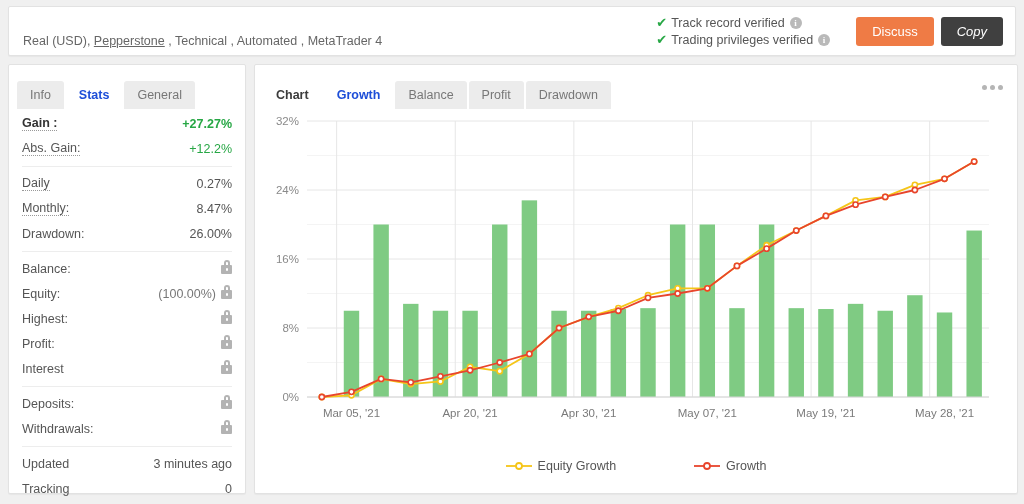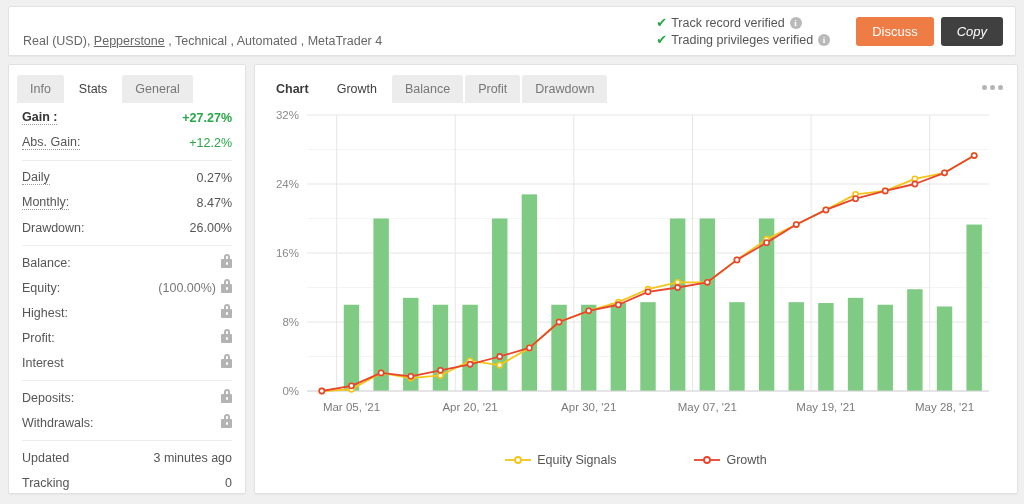--- a/index.html
+++ b/index.html
@@ -39,26 +39,26 @@
   .btn-discuss{background:#ef7b45;}
   .btn-copy{background:#404040;font-style:italic;}
 
   
   .cols{display:flex;gap:8px;height:430px;}
   .panel{background:#fff;border:1px solid #e2e2e2;border-radius:2px;box-shadow:0 1px 1px rgba(0,0,0,.04);}
   .left{width:238px;flex:0 0 238px;box-sizing:border-box;}
   .right{flex:1 1 auto;box-sizing:border-box;position:relative;}
 
   
-  .tabs{display:flex;align-items:flex-end;padding:8px 8px 0 8px;height:30px;box-sizing:content-box;}
+  .tabs{display:flex;align-items:flex-end;padding:14px 8px 0 8px;height:30px;box-sizing:content-box;}
   .tab{
     padding:6px 13px 6px;font-size:12.5px;color:#777;background:#ececec;
     border-radius:3px 3px 0 0;cursor:pointer;line-height:16px;margin-right:2px;
   }
-  .tab.active{background:#fff;color:#404040;}
+  .tab.active{background:#fff;color:#1d4ed8;font-weight:bold;}
   .tab.plain{background:transparent;color:#3b3b3b;font-weight:bold;cursor:default;}
 
   
   .stats{padding:2px 13px 0 13px;}
   .srow{display:flex;justify-content:space-between;align-items:center;height:25px;font-size:12.5px;}
   .slabel{color:#555;}
   .slabel.dot{border-bottom:1px dotted #999;cursor:help;}
   .sval{color:#555;text-align:right;}
   .sval.pos{color:#27a745;}
   .sval.bold{font-weight:bold;}
@@ -302,21 +302,21 @@
             <circle cx="651.8695652173913" cy="81" r="2.6" fill="#fff" stroke="#e8452c" stroke-width="1.6"></circle>
             <circle cx="681.5217391304348" cy="69.7875" r="2.6" fill="#fff" stroke="#e8452c" stroke-width="1.6"></circle>
             <circle cx="711.1739130434783" cy="52.537499999999994" r="2.6" fill="#fff" stroke="#e8452c" stroke-width="1.6"></circle>
           </svg>
         <div class="legend" id="chart-legend">
             <div class="lgi">
               <svg width="26" height="12">
                 <line x1="0" y1="6" x2="26" y2="6" stroke="#f5c518" stroke-width="1.8"></line>
                 <circle cx="13" cy="6" r="3" fill="#fff" stroke="#f5c518" stroke-width="1.8"></circle>
               </svg>
-              <span>Equity Signals</span>
+              <span>Equity Growth</span>
             </div>
             <div class="lgi">
               <svg width="26" height="12">
                 <line x1="0" y1="6" x2="26" y2="6" stroke="#e8452c" stroke-width="1.8"></line>
                 <circle cx="13" cy="6" r="3" fill="#fff" stroke="#e8452c" stroke-width="1.8"></circle>
               </svg>
               <span>Growth</span>
             </div>
           </div>
       </div>

